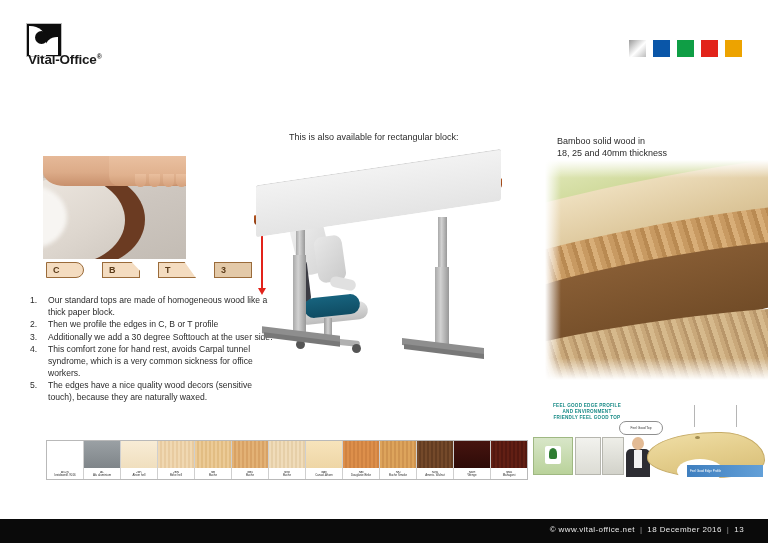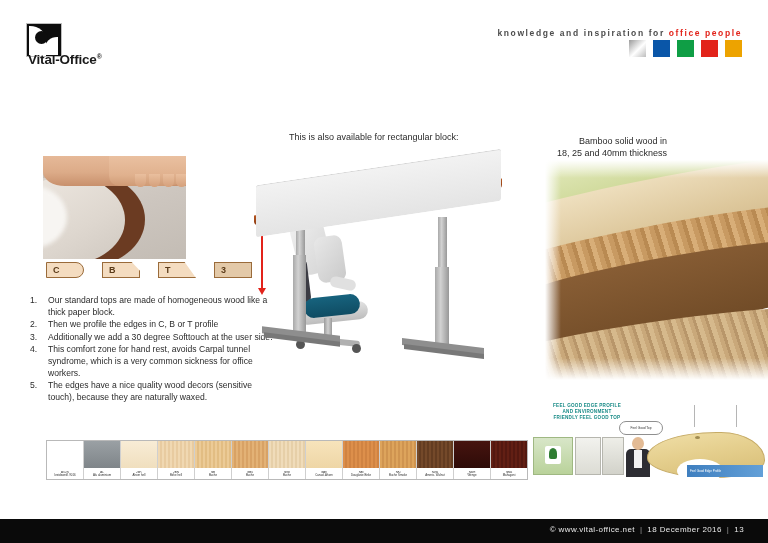--- a/index.html
+++ b/index.html
@@ -196,21 +196,21 @@
   }
   .ch-base {
     position:absolute; left:18px; top:118px; width:60px; height:6px;
     background:#b0b0b0; border-radius:3px; transform:rotate(6deg);
   }
   .ch-cast { position:absolute; width:9px; height:9px; background:#555; border-radius:50%; }
 
   
   .bamboo-caption {
     position:absolute; left:557px; top:135px;
-    font-size:9px; color:#2b2b2b; line-height:12px;text-align:right;
+    font-size:9px; color:#2b2b2b; line-height:12px;
   }
   .bamboo-photo {
     position:absolute; left:545px; top:160px; width:223px; height:220px;
     overflow:hidden; background:#ffffff;
   }
   .bam-layer { position:absolute; border-radius:50% / 14%; }
   .bl1 { left:-40px; top:-30px; width:320px; height:110px;
          background:linear-gradient(175deg,#e9efc7 0%,#cfd99a 45%,#b7c27e 100%);
          transform:rotate(-11deg); }
   .bl2 { left:-50px; top:18px; width:330px; height:96px;
@@ -326,24 +326,20 @@
 
   <div class="logo-box">
     <div class="logo-mark">
       <div class="swirl"></div>
       <div class="swirl2"></div>
       <div class="dot"></div>
     </div>
     <div class="logo-text"><span>Vital-Office</span><sup>®</sup></div>
   </div>
 
-  <div class="tagline">
-    <span>knowledge and inspiration for</span>
-    <span class="accent">office people</span>
-  </div>
 
   <div class="swatch-row">
     <span class="swatch sw-silver"></span>
     <span class="swatch" style="background:#0a56a8"></span>
     <span class="swatch" style="background:#0f9e45"></span>
     <span class="swatch" style="background:#e2231a"></span>
     <span class="swatch" style="background:#eda300"></span>
   </div>
 
 

